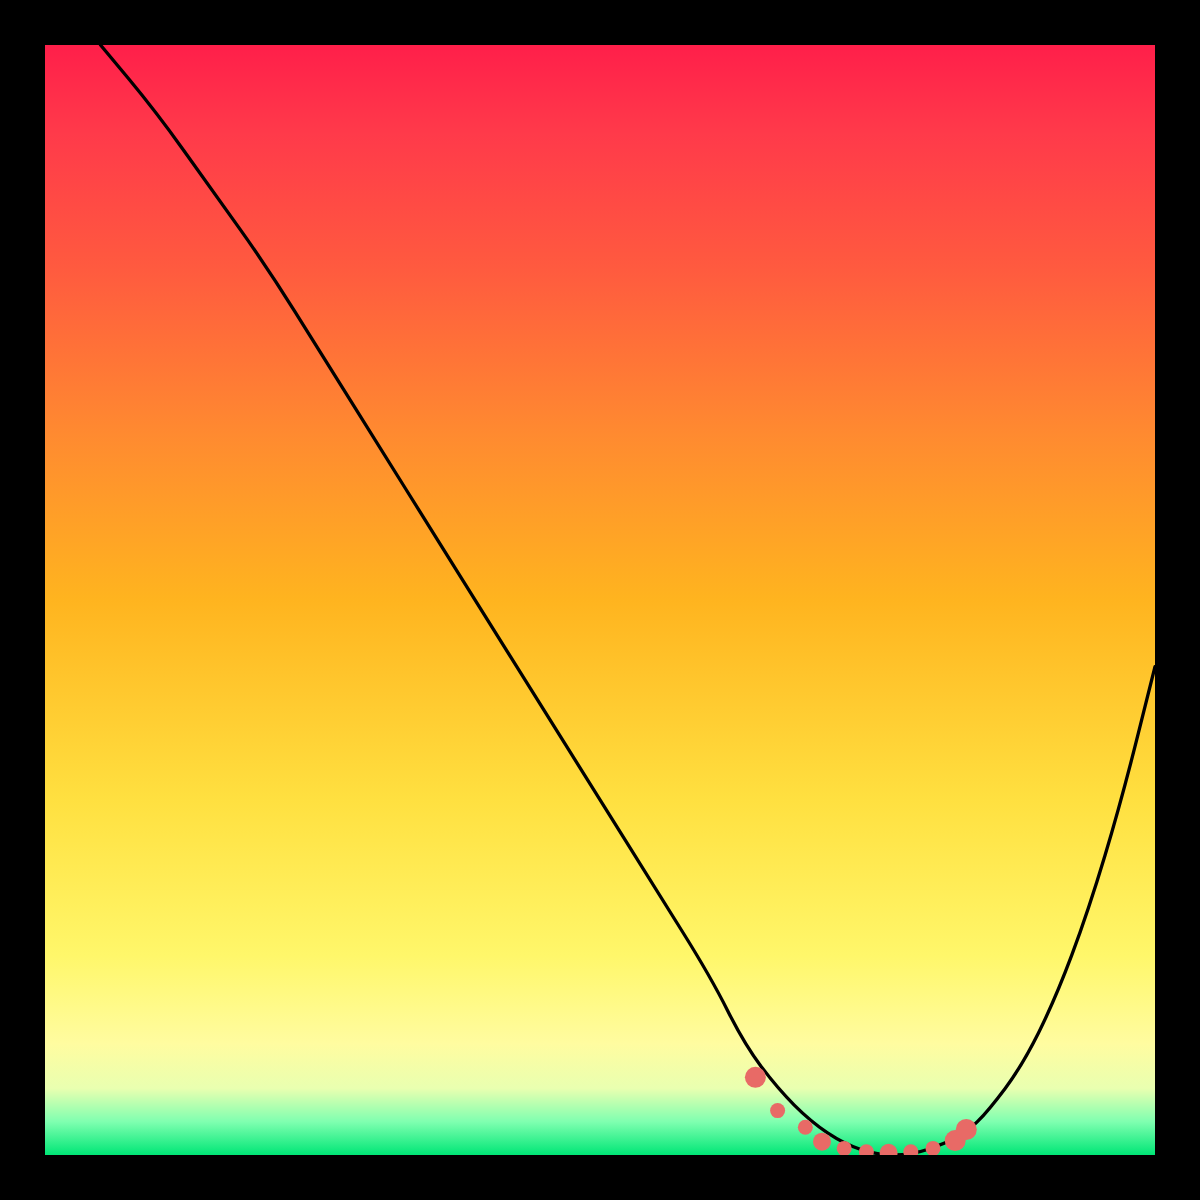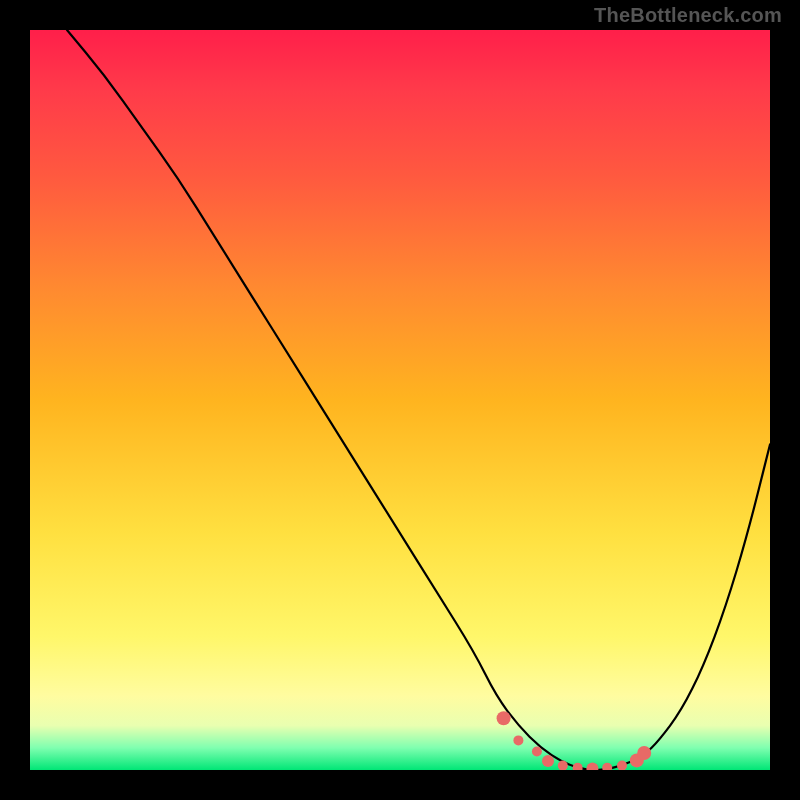--- a/index.html
+++ b/index.html
@@ -65,21 +65,20 @@
   }
   .dot {
     fill: #e86a66;
     stroke: none;
   }
 </style>
 </head>
 <body>
 
 <div class="outer">
-  <div class="watermark">TheBottleneck.com</div>
 
   <div class="plot">
     <svg class="curve" viewBox="0 0 740 740" preserveAspectRatio="none">
       <path class="line" d="M 37.0 0.0 Q 37.0 0.0 55.5 22.2 Q 74.0 44.4 92.5 70.3 Q 111.0 96.2 129.5 122.1 Q 148.0 148.0 166.5 177.6 Q 185.0 207.2 203.5 236.8 Q 222.0 266.4 240.5 296.0 Q 259.0 325.6 277.5 355.2 Q 296.0 384.8 314.5 414.4 Q 333.0 444.0 351.5 473.6 Q 370.0 503.2 388.5 532.8 Q 407.0 562.4 425.5 592.0 Q 444.0 621.6 455.1 643.8 Q 466.2 666.0 477.3 680.8 Q 488.4 695.6 499.5 706.7 Q 510.6 717.8 521.7 725.2 Q 532.8 732.6 543.9 736.3 Q 555.0 740.0 566.1 740.0 Q 577.2 740.0 588.3 736.3 Q 599.4 732.6 606.8 728.9 Q 614.2 725.2 621.6 717.8 Q 629.0 710.4 640.1 695.6 Q 651.2 680.8 662.3 658.6 Q 673.4 636.4 684.5 606.8 Q 695.6 577.2 706.7 540.2 Q 717.8 503.2 728.9 458.8 T 740.0 414.4"></path>
       <g id="dots">
           <circle class="dot" cx="473.6" cy="688.2" r="7"></circle>
           <circle class="dot" cx="488.4" cy="710.4" r="5"></circle>
           <circle class="dot" cx="506.9" cy="721.5" r="5"></circle>
           <circle class="dot" cx="518.0" cy="731.1" r="6"></circle>
           <circle class="dot" cx="532.8" cy="735.6" r="5"></circle>

